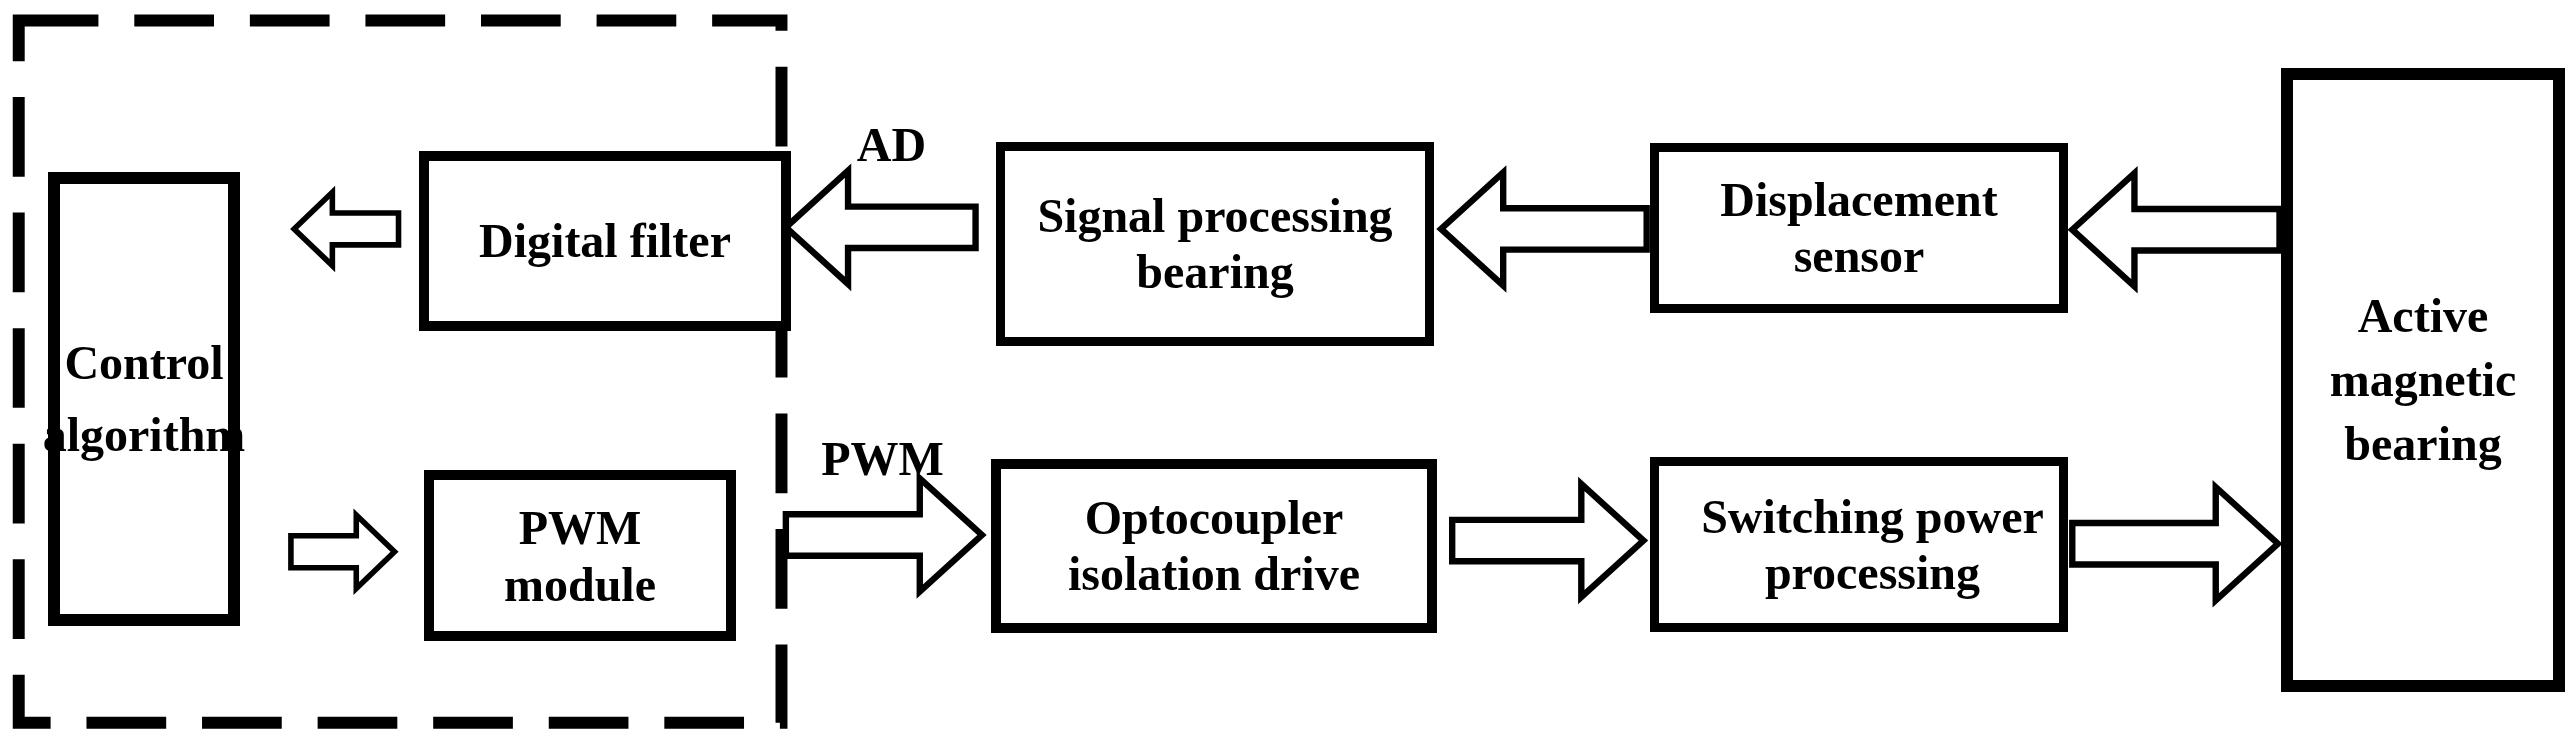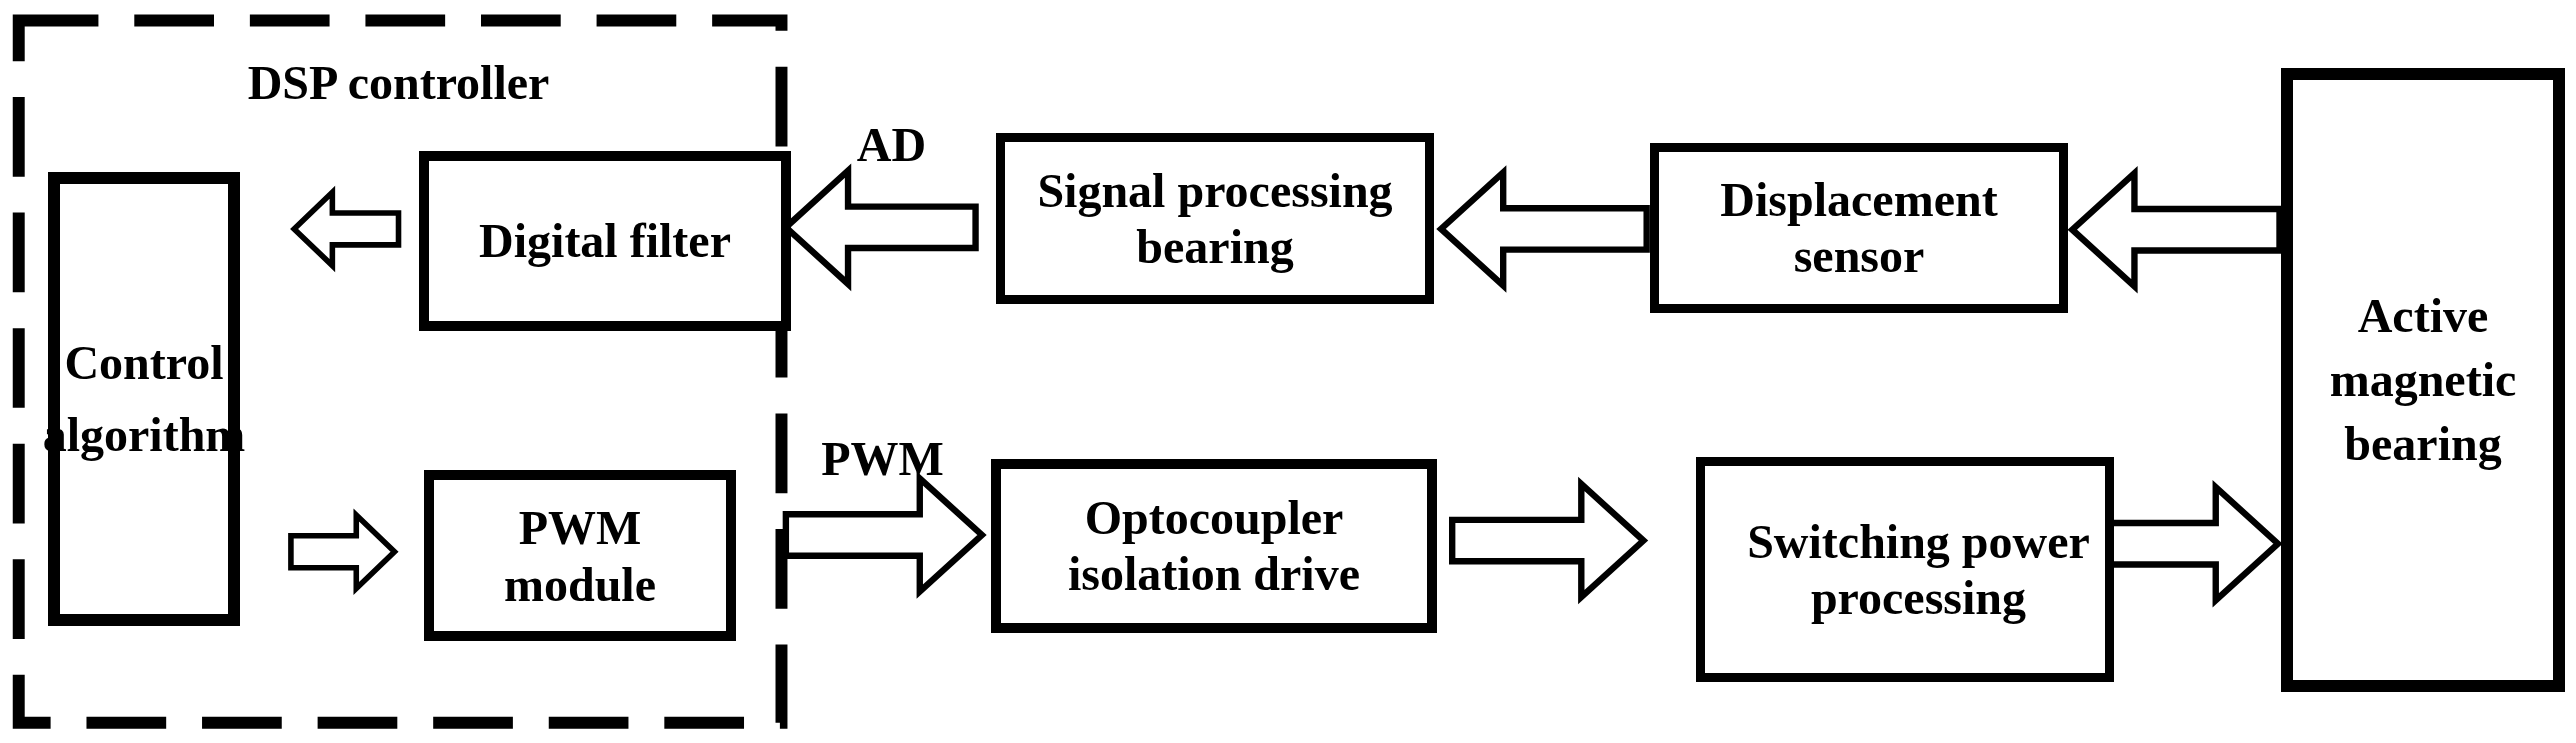--- a/index.html
+++ b/index.html
@@ -46,24 +46,24 @@
     text-align: center;
     font-size: 48px;
     line-height: 49px;
     white-space: nowrap;
     z-index: 3;
   }
   
   #blk-control     { left: 48px;   top: 172px; width: 192px; height: 454px; border-width: 12.8px; line-height: 72px; }
   #blk-digital     { left: 419px;  top: 151px; width: 372px; height: 180px; border-width: 10.4px; }
   #blk-pwm-module  { left: 424px;  top: 470px; width: 312px; height: 171px; border-width: 10.4px; line-height: 57px; }
-  #blk-signal      { left: 996px; top: 133px; width: 438px; height: 171px; border-width: 9.6px; text-align: right; }
+  #blk-signal      { left: 996px; top: 142px; width: 438px; height: 204px; border-width: 9.6px; text-align: right; }
   #blk-displace    { left: 1650px; top: 143px; width: 418px; height: 170px; border-width: 9.6px; }
   #blk-opto        { left: 991px; top: 459px; width: 446px; height: 174px; border-width: 10.4px; }
-  #blk-switch      { left: 1696px; top: 457px; width: 418px; height: 225px; border-width: 9.6px; padding-left: 27px; }
+  #blk-switch      { left: 1650px; top: 457px; width: 418px; height: 175px; border-width: 9.6px; padding-left: 27px; }
   #blk-bearing     { left: 2281px; top: 68px;  width: 284px; height: 624px; border-width: 12px; line-height: 64px; }
 
   #lbl-dsp  { left: 199px;  top: 58px;  width: 399px; }
   #lbl-ad   { left: 812px; top: 120px; width: 159px; }
   #lbl-pwm  { left: 803px; top: 434px; width: 159px; }
 
   .connector-path {
     fill: #ffffff;
     stroke: #000000;
   }
@@ -95,21 +95,20 @@
 
     <path class="connector-path connector-big" d="M 2860,262 L 2678,262 L 2678,217 L 2600,288 L 2678,359 L 2678,314 L 2860,314 Z"></path>
 
     <path class="connector-path connector-big" d="M 986,645 L 1154,645 L 1154,600 L 1232,671 L 1154,742 L 1154,697 L 986,697 Z"></path>
 
     <path class="connector-path connector-big" d="M 1822,652 L 1984,652 L 1984,607 L 2062,678 L 1984,749 L 1984,704 L 1822,704 Z"></path>
 
     <path class="connector-path connector-big" d="M 2600,656 L 2780,656 L 2780,611 L 2858,682 L 2780,753 L 2780,708 L 2600,708 Z"></path>
   </svg>
 
-  <div class="float-label" id="lbl-dsp">DSP controller</div>
   <div class="float-label" id="lbl-ad">AD</div>
   <div class="float-label" id="lbl-pwm">PWM</div>
 
   <div class="block" id="blk-control">
     <div>Control</div>
     <div>algorithm</div>
   </div>
 
   <div class="block" id="blk-digital">
     <div>Digital filter</div>

